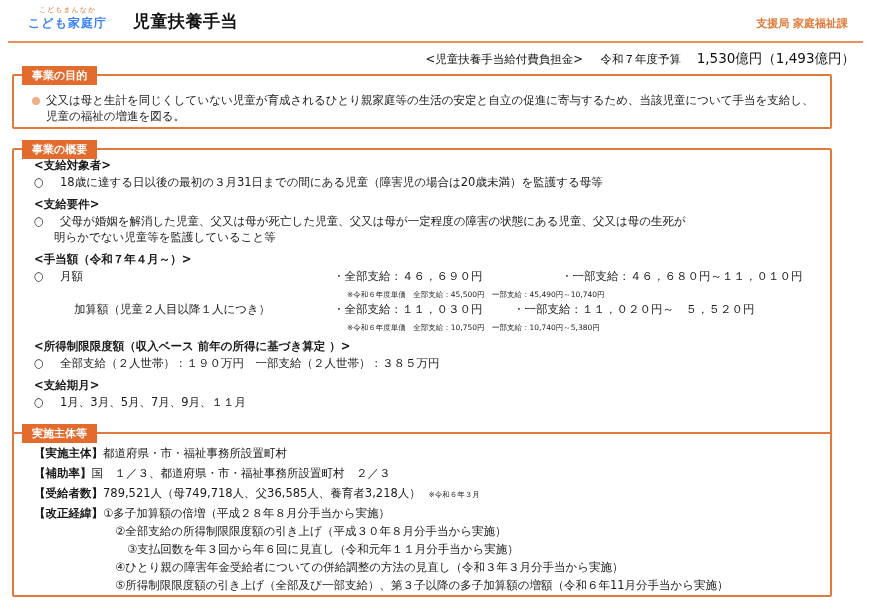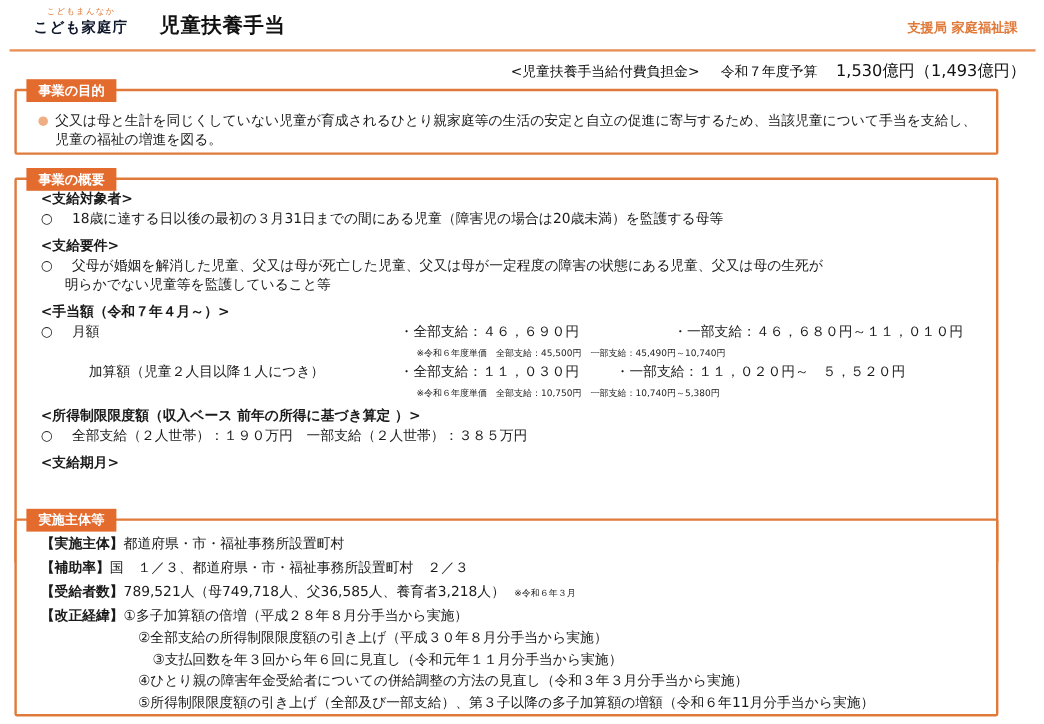--- a/index.html
+++ b/index.html
@@ -2,21 +2,21 @@
 <html><head>
 <meta charset="utf-8">
 <style>
   * { box-sizing: border-box; margin: 0; padding: 0; }
   html, body { width: 870px; height: 603px; background: #ffffff; overflow: hidden; }
   body { font-family: "DejaVu Sans", "Liberation Sans", sans-serif; color: #1a1a1a; position: relative; }
 
   .header { position: absolute; left: 0; top: 0; width: 870px; height: 49px; padding-left: 12px; }
   .logo { position: absolute; left: 25px; top: 6px; width: 85px; text-align: center; }
   .logo-sub { font-size: 7px; color: #e07a3a; letter-spacing: 1px; display: block; line-height: 9px; }
-  .logo-main { font-size: 12px; color: #0f172a; font-weight: bold; letter-spacing: 1px; display: block; line-height: 16px; }
+  .logo-main { font-size: 12px; color: #3b82f6; font-weight: bold; letter-spacing: 1px; display: block; line-height: 16px; }
   .page-title { position: absolute; left: 133px; top: 10px; font-size: 17px; font-weight: bold; color: #111; letter-spacing: 0.5px; }
   .dept { position: absolute; right: 22px; top: 16px; font-size: 11px; font-weight: bold; color: #e07a3a; }
   .header-rule { position: absolute; left: 8px; top: 41px; width: 855px; height: 2px; background: #e8925a; }
 
   .budget { position: absolute; right: 15px; top: 50px; font-size: 11.5px; color: #111; white-space: nowrap; }
   .budget .b-label { margin-right: 14px; }
   .budget .b-year { margin-right: 12px; }
   .budget .b-amount { font-size: 13.5px; }
 
   .section { position: absolute; left: 12px; width: 820px; border: 2px solid #e07a3a; border-radius: 2px; background: #fff; padding-left: 24px; }
@@ -89,20 +89,23 @@
   <div class="line" style="left:319px; top:152px;">・全部支給：１１，０３０円</div>
   <div class="line" style="left:499px; top:152px;">・一部支給：１１，０２０円～　５，５２０円</div>
   <div class="line small" style="left:333px; top:170px;">※令和６年度単価　全部支給：10,750円　一部支給：10,740円～5,380円</div>
 
   <div class="line h" style="left:20px; top:189px;">&lt;所得制限限度額（収入ベース 前年の所得に基づき算定 ）&gt;</div>
   <div class="line" style="left:20px; top:206px;">
     <span class="circle">○</span><span>全部支給（２人世帯）：１９０万円　一部支給（２人世帯）：３８５万円</span>
   </div>
 
   <div class="line h" style="left:20px; top:228px;">&lt;支給期月&gt;</div>
+  <div class="line" style="left:20px; top:245px;">
+    <span class="circle">○</span><span>1月、3月、5月、7月、9月、１１月</span>
+  </div>
 </div>
 
 <div class="section" id="sec3">
   <div class="section-tag">実施主体等</div>
 
   <div class="impl" style="left:20px; top:12px;">
     <span class="k">【実施主体】</span><span>都道府県・市・福祉事務所設置町村</span>
   </div>
   <div class="impl" style="left:20px; top:32px;">
     <span class="k">【補助率】</span><span>国　１／３、都道府県・市・福祉事務所設置町村　２／３</span>

